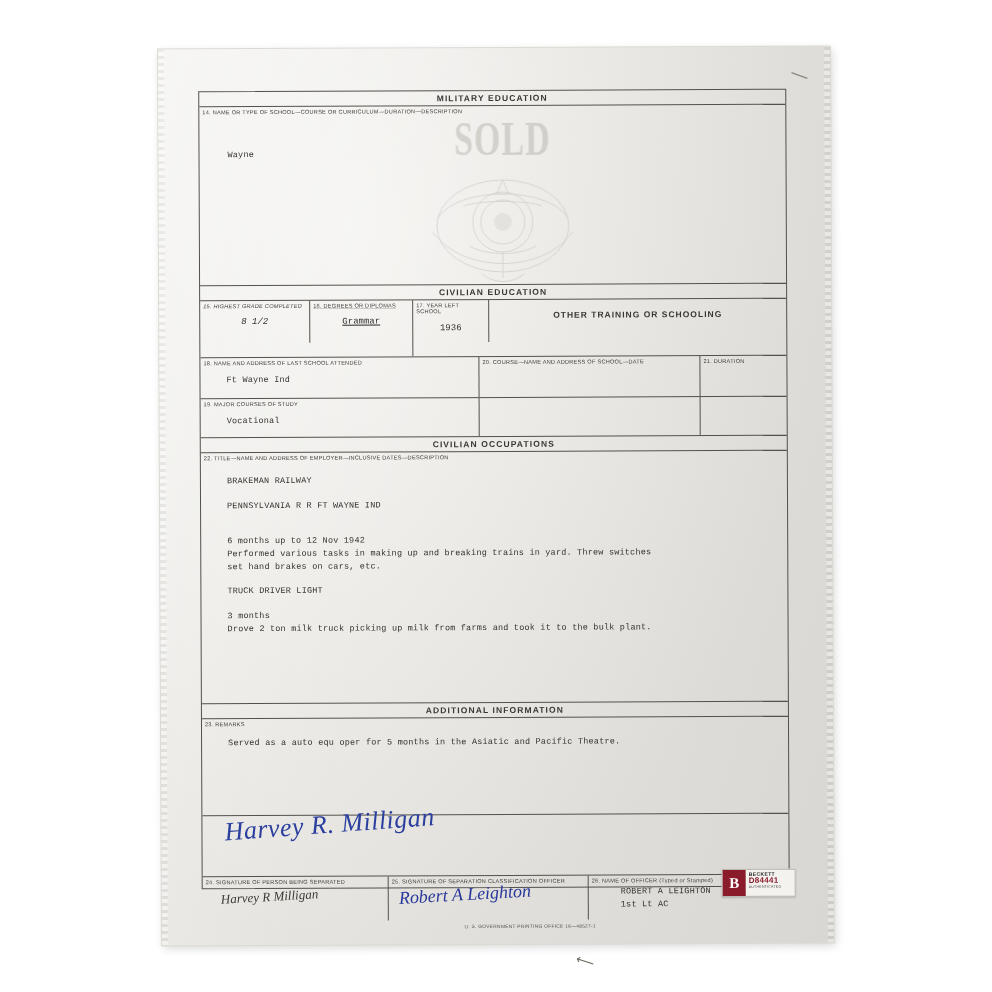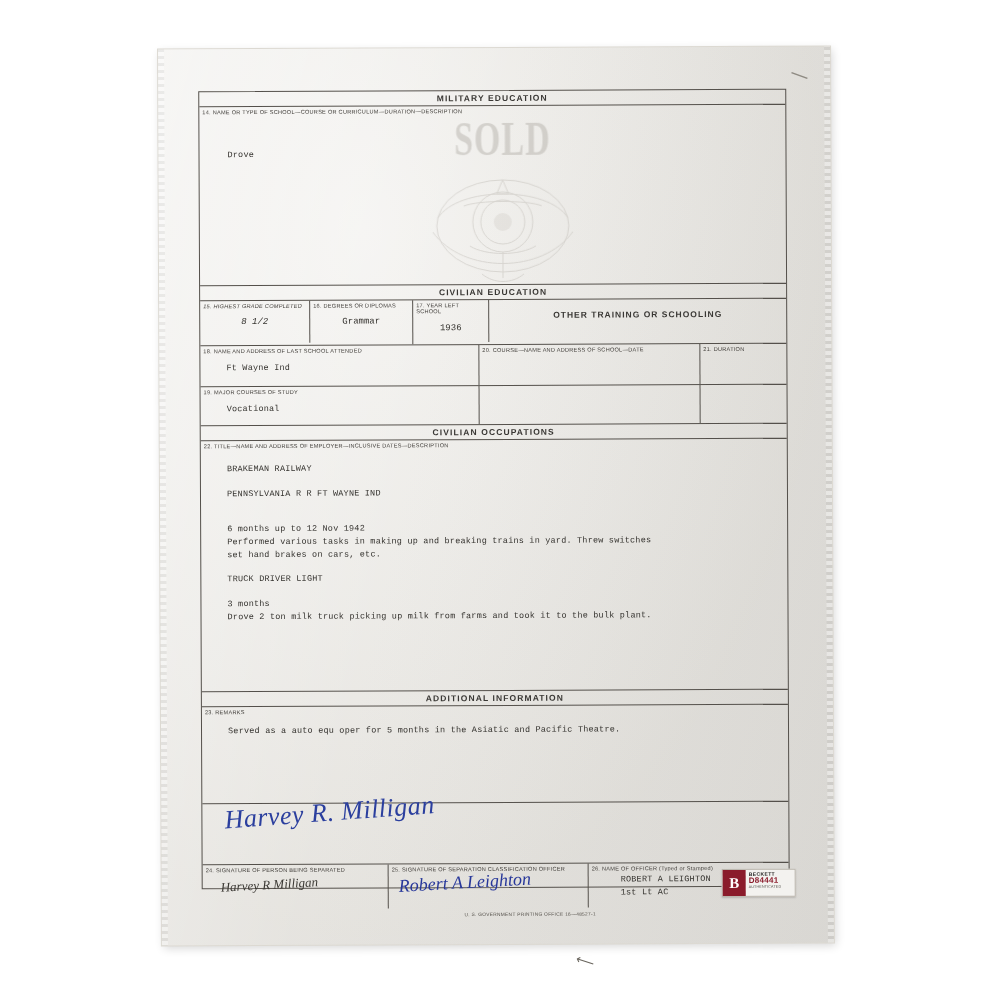--- a/index.html
+++ b/index.html
@@ -321,33 +321,33 @@
               <path d="M92 132 C 108 142, 142 142, 158 132"></path>
               <path d="M125 138 l 0 26"></path>
               <path d="M104 160 C 116 170, 134 170, 146 160"></path>
             </g>
             <g fill="#b3ada4" opacity="0.55">
               <circle cx="125" cy="108" r="9"></circle>
             </g>
           </svg>
         </div>
 
-        <div class="typed mil-none">Drove</div>
+        <div class="typed mil-none">Wayne</div>
       </div>
 
       <div class="band">CIVILIAN EDUCATION</div>
 
       <div class="sec">
 
         <div class="ce-row" style="border-bottom:1px solid #54504b;">
           <div class="ce-cell" style="width:110px;height:42px;font-style:italic;">
             <div class="cap" style="white-space:normal;">15. HIGHEST GRADE COMPLETED</div>
             <div class="ce-val">8 1/2</div>
           </div>
-          <div class="ce-cell" style="width:103px;height:44px;">
+          <div class="ce-cell" style="width:103px;height:56px;text-decoration:underline;">
             <div class="cap">16. DEGREES OR DIPLOMAS</div>
             <div class="ce-val">Grammar</div>
           </div>
           <div class="ce-cell" style="width:76px;height:42px;">
             <div class="cap" style="white-space:normal;">17. YEAR LEFT SCHOOL</div>
             <div class="ce-val">1936</div>
           </div>
           <div class="ce-cell" style="flex:1;height:42px;">
             <div style="text-align:center;font-size:8.5px;letter-spacing:1px;padding-top:10px;color:#3a3835;font-weight:600;">OTHER TRAINING OR SCHOOLING</div>
           </div>

